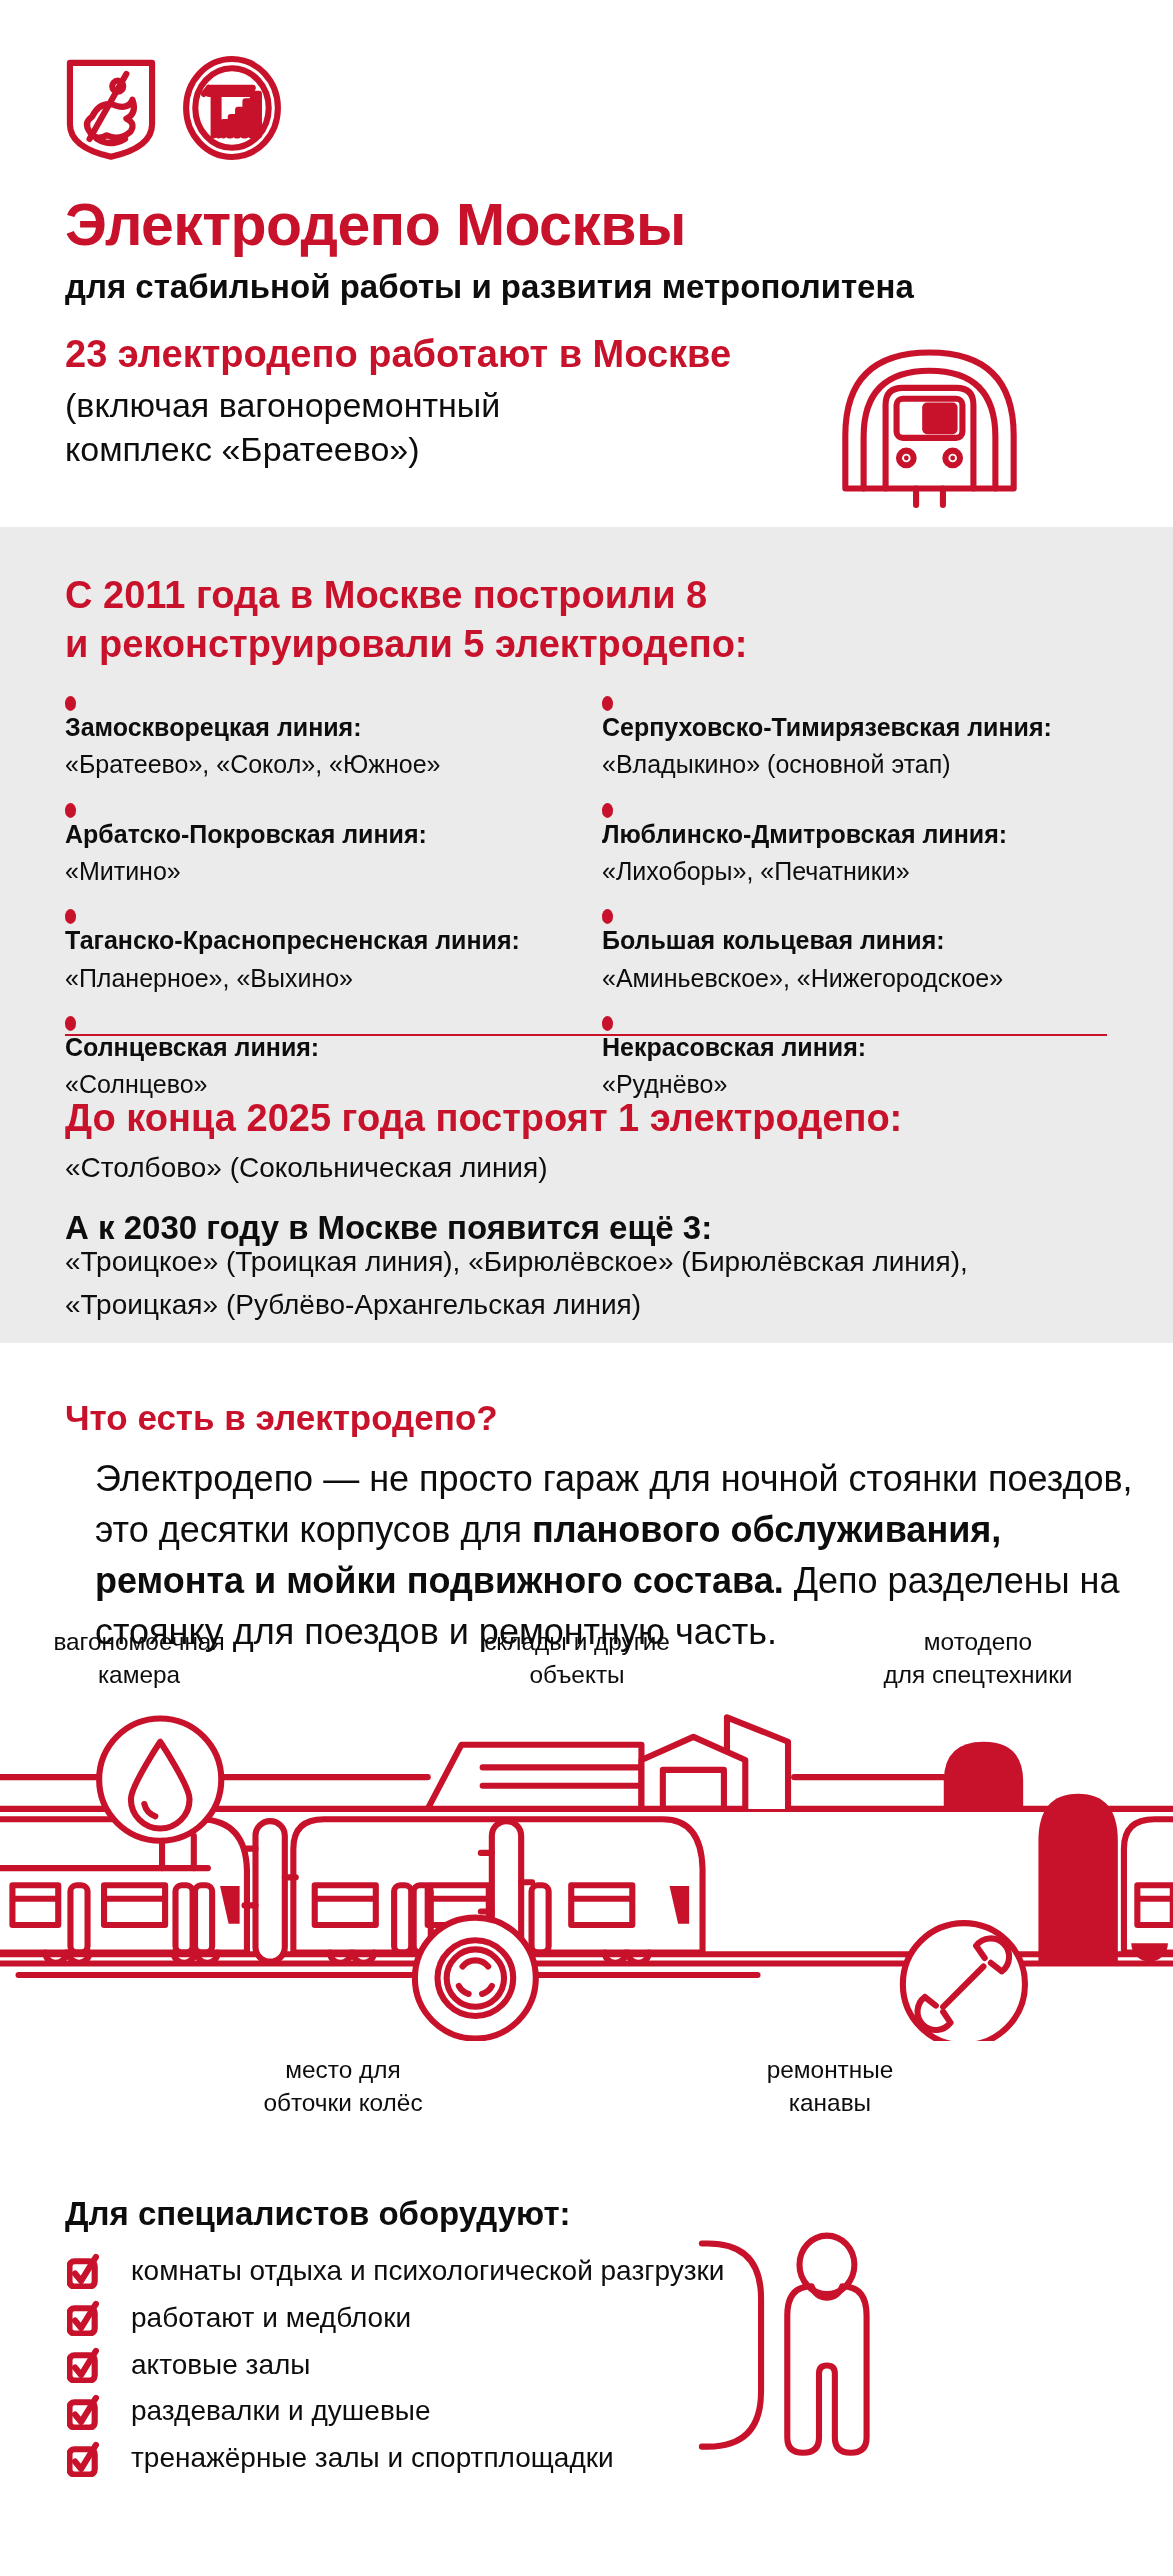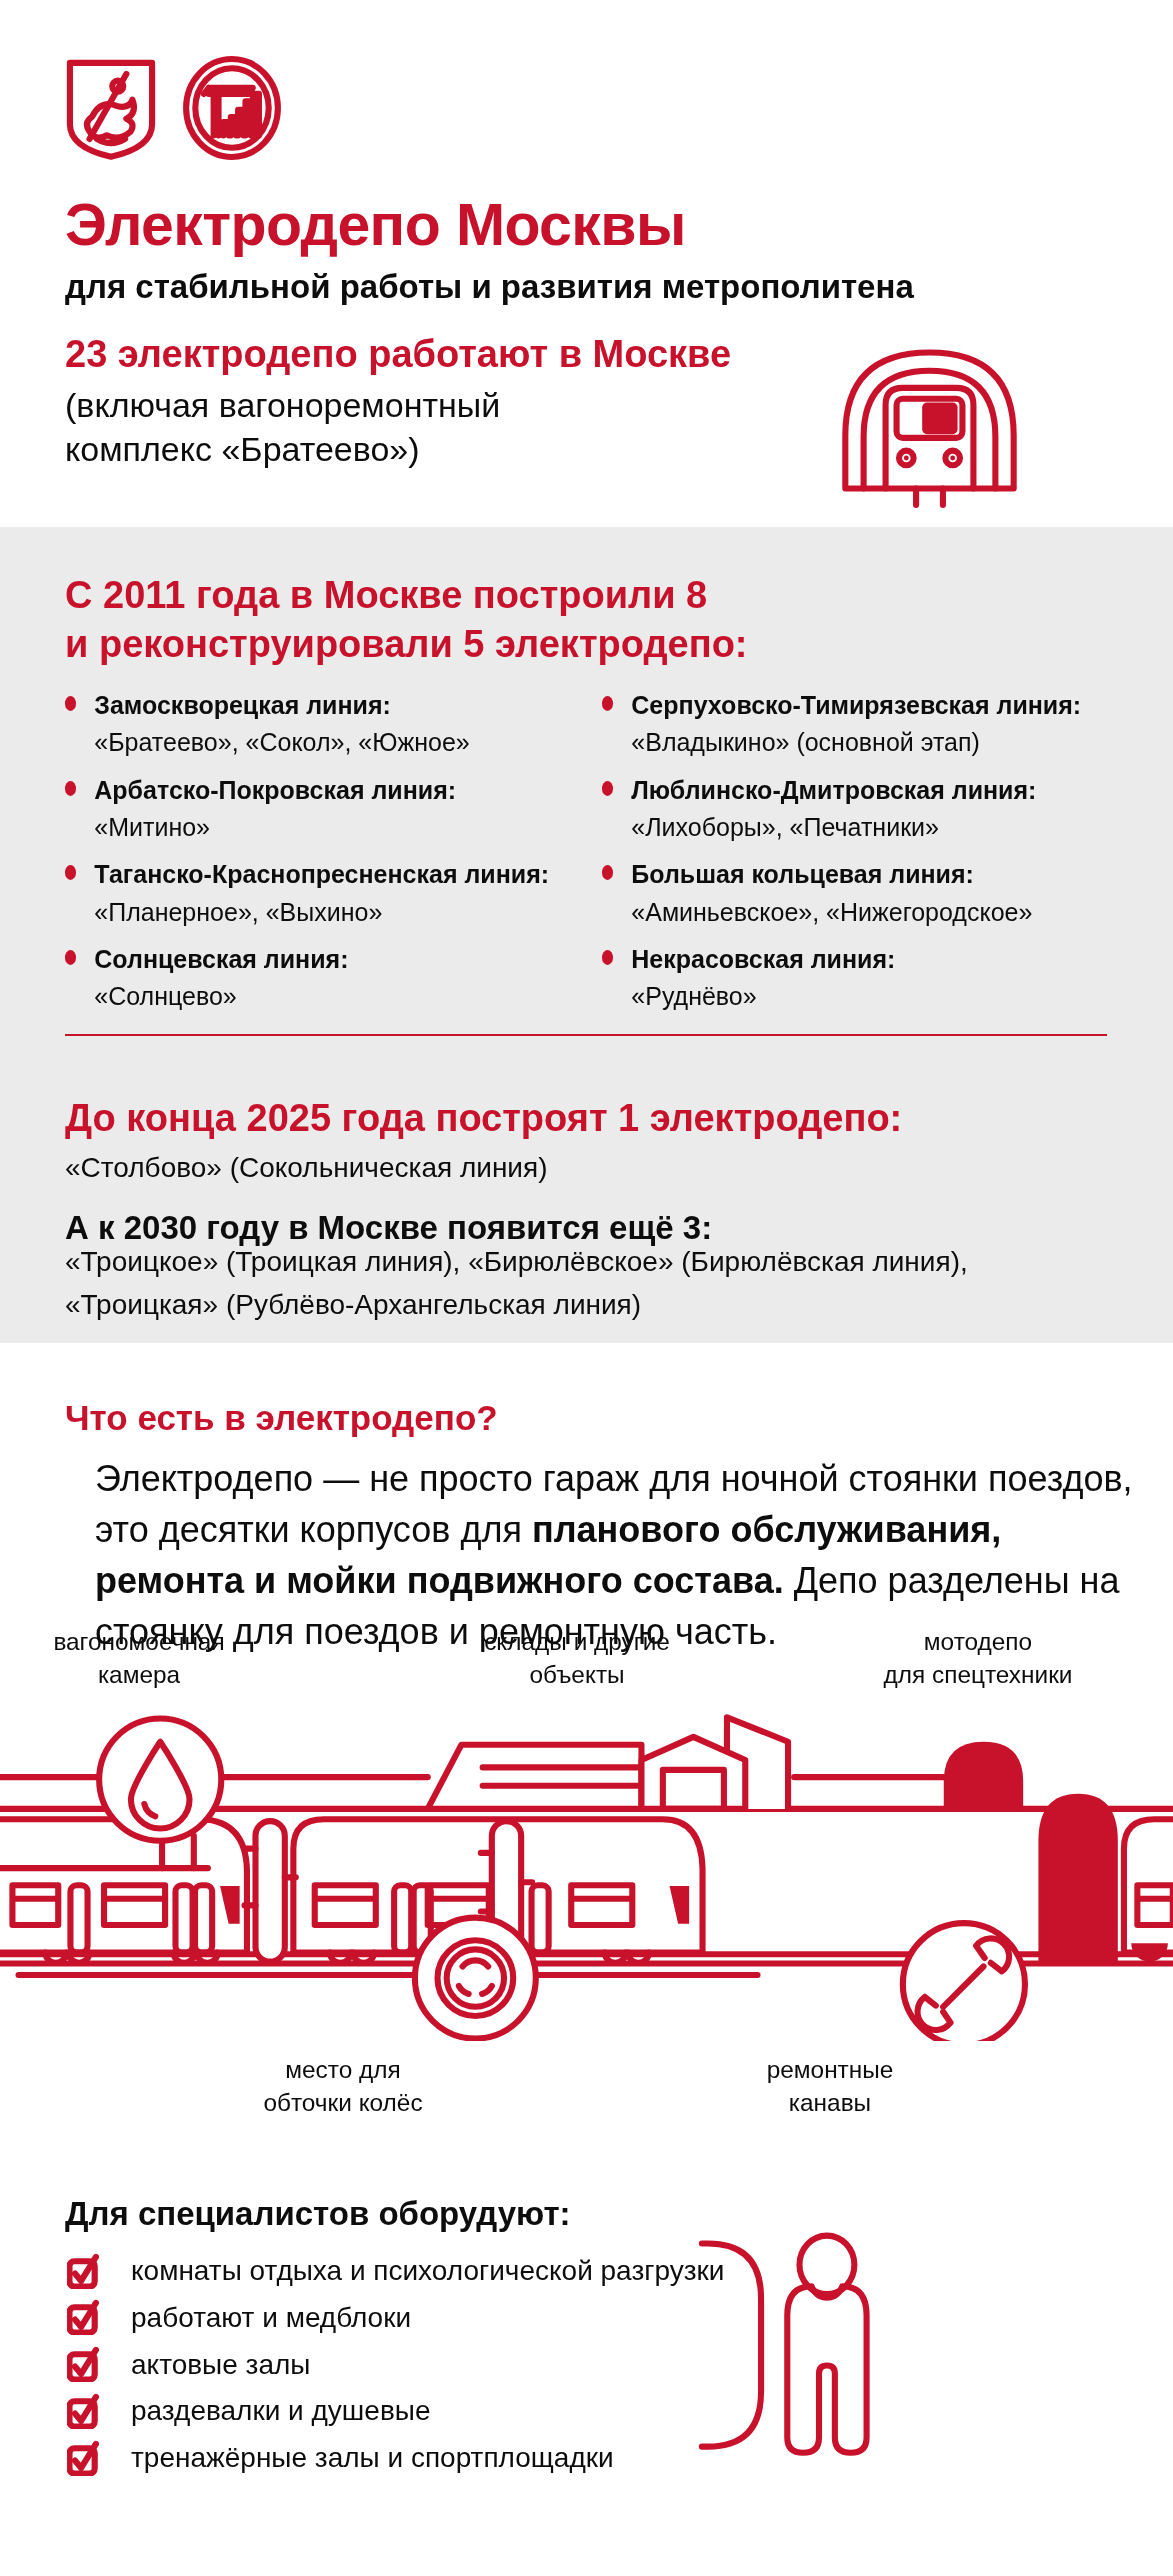--- a/index.html
+++ b/index.html
@@ -8,29 +8,29 @@
   .abs{position:absolute;}
   .red{color:var(--red);}
   #page{--red:#C8122B;--gray:#ECEBEB;}
   .gray-band{left:0;width:1173px;background:var(--gray);}
   .title{font-size:59px;font-weight:700;letter-spacing:-0.6px;}
   .subtitle{font-size:33px;font-weight:700;}
   .h-red{font-size:38px;font-weight:700;color:var(--red);line-height:1.28;}
   .h-black{font-size:33px;font-weight:700;}
   .note{font-size:34px;line-height:1.28;}
   .bullet-col{width:519px;}
-  .bullet-item{display:flex;margin-bottom:14.7px;}
+  .bullet-item{display:flex;margin-bottom:14.7px;flex-direction:column;}
   .dot{flex:0 0 auto;width:11px;height:14.7px;border-radius:50%;background:var(--red);margin:7.3px 18.3px 0 0;}
   .bullet-head{font-size:25px;font-weight:700;line-height:1.3;}
   .bullet-sub{font-size:25px;font-weight:400;line-height:1.3;margin-top:4.9px;}
   .divider{height:2.4px;background:var(--red);}
   .item25{font-size:28px;}
   .para{font-size:36px;line-height:1.42;width:1039px;margin-left:30px;}
   .diag-label{font-size:24.4px;line-height:1.35;text-align:center;transform:translateX(-50%);white-space:nowrap;}
-  .check-row{display:flex;align-items:center;margin-bottom:10.4px;}
+  .check-row{display:flex;align-items:flex-end;margin-bottom:10.4px;}
   .check-ic{flex:0 0 auto;width:32px;height:37px;margin-right:32px;margin-top:-2.4px;}
   .check-tx{font-size:28px;line-height:1.3;max-width:648px;}
   svg{display:block;}
   .stroke{stroke:var(--red);fill:none;stroke-width:10;stroke-linecap:round;stroke-linejoin:round;}
   .fillr{fill:var(--red);stroke:none;}
   .wfill{fill:#fff;}
 </style>
 </head>
 <body>
 

